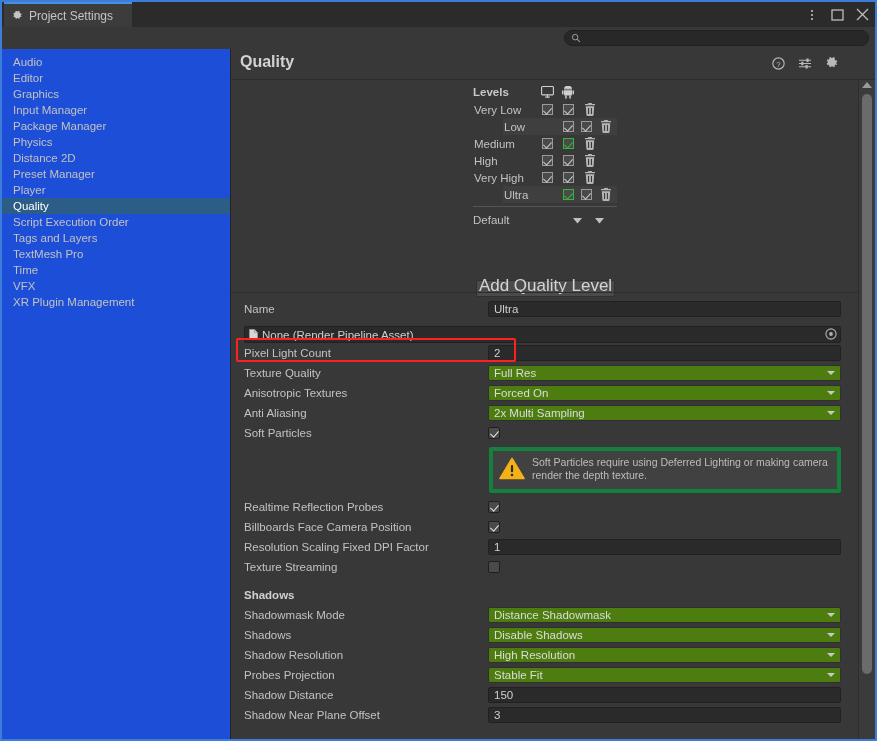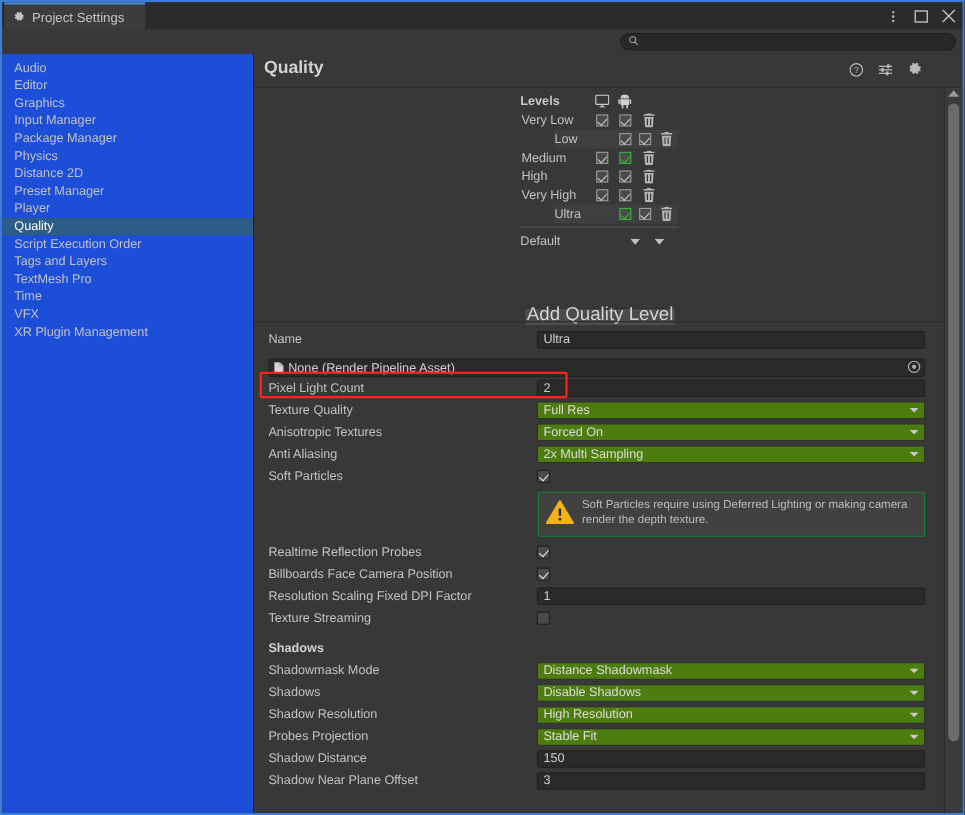--- a/index.html
+++ b/index.html
@@ -179,21 +179,21 @@
     background:#4a4a4a;border:1px solid #1f1f1f;border-radius:2px;
     position:relative;
   }
   .tcbx.on::after{
     content:"";position:absolute;left:3px;top:1px;
     width:4px;height:7px;border:solid #e4e4e4;border-width:0 1.7px 1.7px 0;
     transform:rotate(42deg);
   }
   .helpbox{
     margin:4px 17px 4px 258px;
-    background:#414141;border:1px solid #15803d;border-radius:2px;
+    background:#414141;border:4px solid #15803d;border-radius:2px;
     display:flex;align-items:flex-start;padding:5px 6px;
     box-sizing:border-box;min-height:36px;
   }
   .helpbox .warn{margin-right:7px;flex:none;margin-top:1px;}
   .helpbox .txt{color:#bdbdbd;font-size:10.5px;line-height:13px;}
   .spacer{height:7px;}
   
   .redbox{
     position:absolute;left:234px;top:336px;width:280px;height:24px;
     border:2px solid #ff2020;border-radius:2px;

